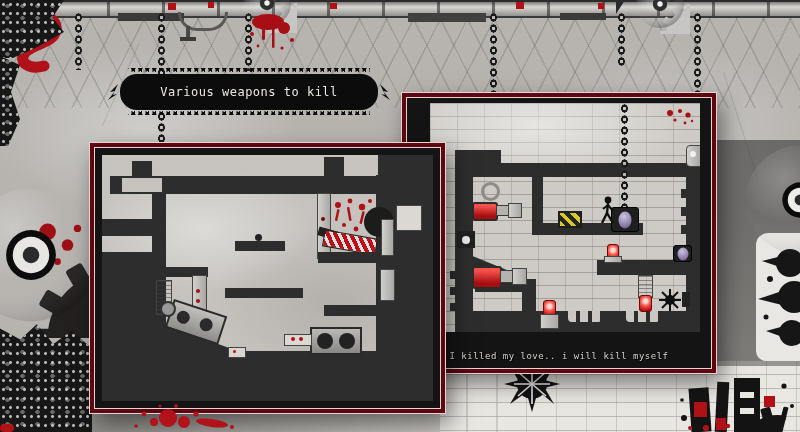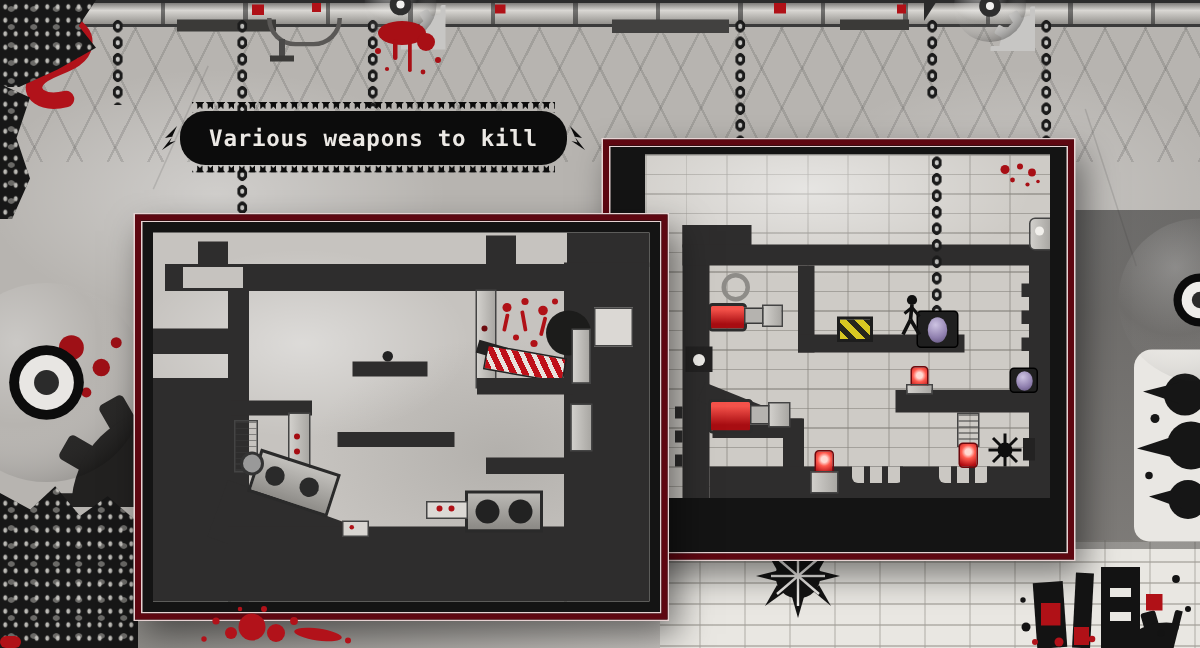--- a/index.html
+++ b/index.html
@@ -195,21 +195,21 @@
       <circle r="9" fill="#efedea"></circle>
       <circle r="4" fill="#2b2b2b"></circle>
   </svg>
 
   <div class="abs grunge" style="left:0;top:322px;width:92px;height:110px;clip-path:polygon(0 6%,22% 16%,40% 2%,58% 20%,78% 8%,100% 24%,100% 100%,0 100%)"></div>
 
   <div class="abs" style="left:120px;top:68px;width:258px;height:48px;z-index:6">
     <div class="fr" style="top:0;transform:scaleY(-1)"></div>
     <div class="abs" style="left:0;top:6px;width:258px;height:36px;background:#0c0c0c;border-radius:17px"></div>
     <div class="fr" style="bottom:1px"></div>
-    <div class="abs" style="left:0;top:6px;width:258px;height:36px;line-height:36px;text-align:center;color:#ece9e5;font-size:15px;font-weight:bold;letter-spacing:.5px">Various weapons to kill</div>
+    <div class="abs" style="left:0;top:6px;width:258px;height:36px;line-height:36px;text-align:center;color:#ece9e5;font-size:12px;font-weight:normal;letter-spacing:.5px">Various weapons to kill</div>
     <svg class="abs" style="left:-12px;top:16px;width:12px;height:16px">
       <path d="M10,0 L2,8 L7,7 L0,16 L9,10 L5,11 Z" fill="#0c0c0c"></path>
       </svg>
     <svg class="abs" style="left:258px;top:16px;width:12px;height:16px;transform:scaleX(-1)">
       <path d="M10,0 L2,8 L7,7 L0,16 L9,10 L5,11 Z" fill="#0c0c0c"></path>
       </svg>
   </div>
 
   <svg class="abs" style="left:496px;top:360px;width:70px;height:54px;z-index:3">
     <g fill="#141414">
@@ -314,20 +314,21 @@
         <g fill="#a80f15">
             <circle cx="8" cy="6" r="3"></circle>
             <circle cx="18" cy="4" r="2"></circle>
             <circle cx="26" cy="8" r="2.6"></circle>
             <circle cx="13" cy="13" r="1.6"></circle>
             <circle cx="23" cy="16" r="1.4"></circle>
             <circle cx="30" cy="14" r="1.2"></circle>
           </g>
       </svg>
     </div>
+    <div class="caption" style="bottom:8px">I killed my love.. i will kill myself</div>
   </div>
 
   <div class="abs panel" style="left:90px;top:143px;width:347px;height:262px;z-index:5">
     <div class="abs scene-l" style="left:8px;top:8px;width:331px;height:246px">
 
       <div class="abs wall" style="left:30px;top:6px;width:20px;height:16px"></div>
       <div class="abs wall" style="left:8px;top:21px;width:284px;height:18px"></div>
       <div class="abs lightnotch" style="left:20px;top:23px;width:40px;height:14px"></div>
       <div class="abs wall" style="left:222px;top:2px;width:20px;height:37px"></div>
       <div class="abs wall" style="left:276px;top:0;width:55px;height:23px"></div>

